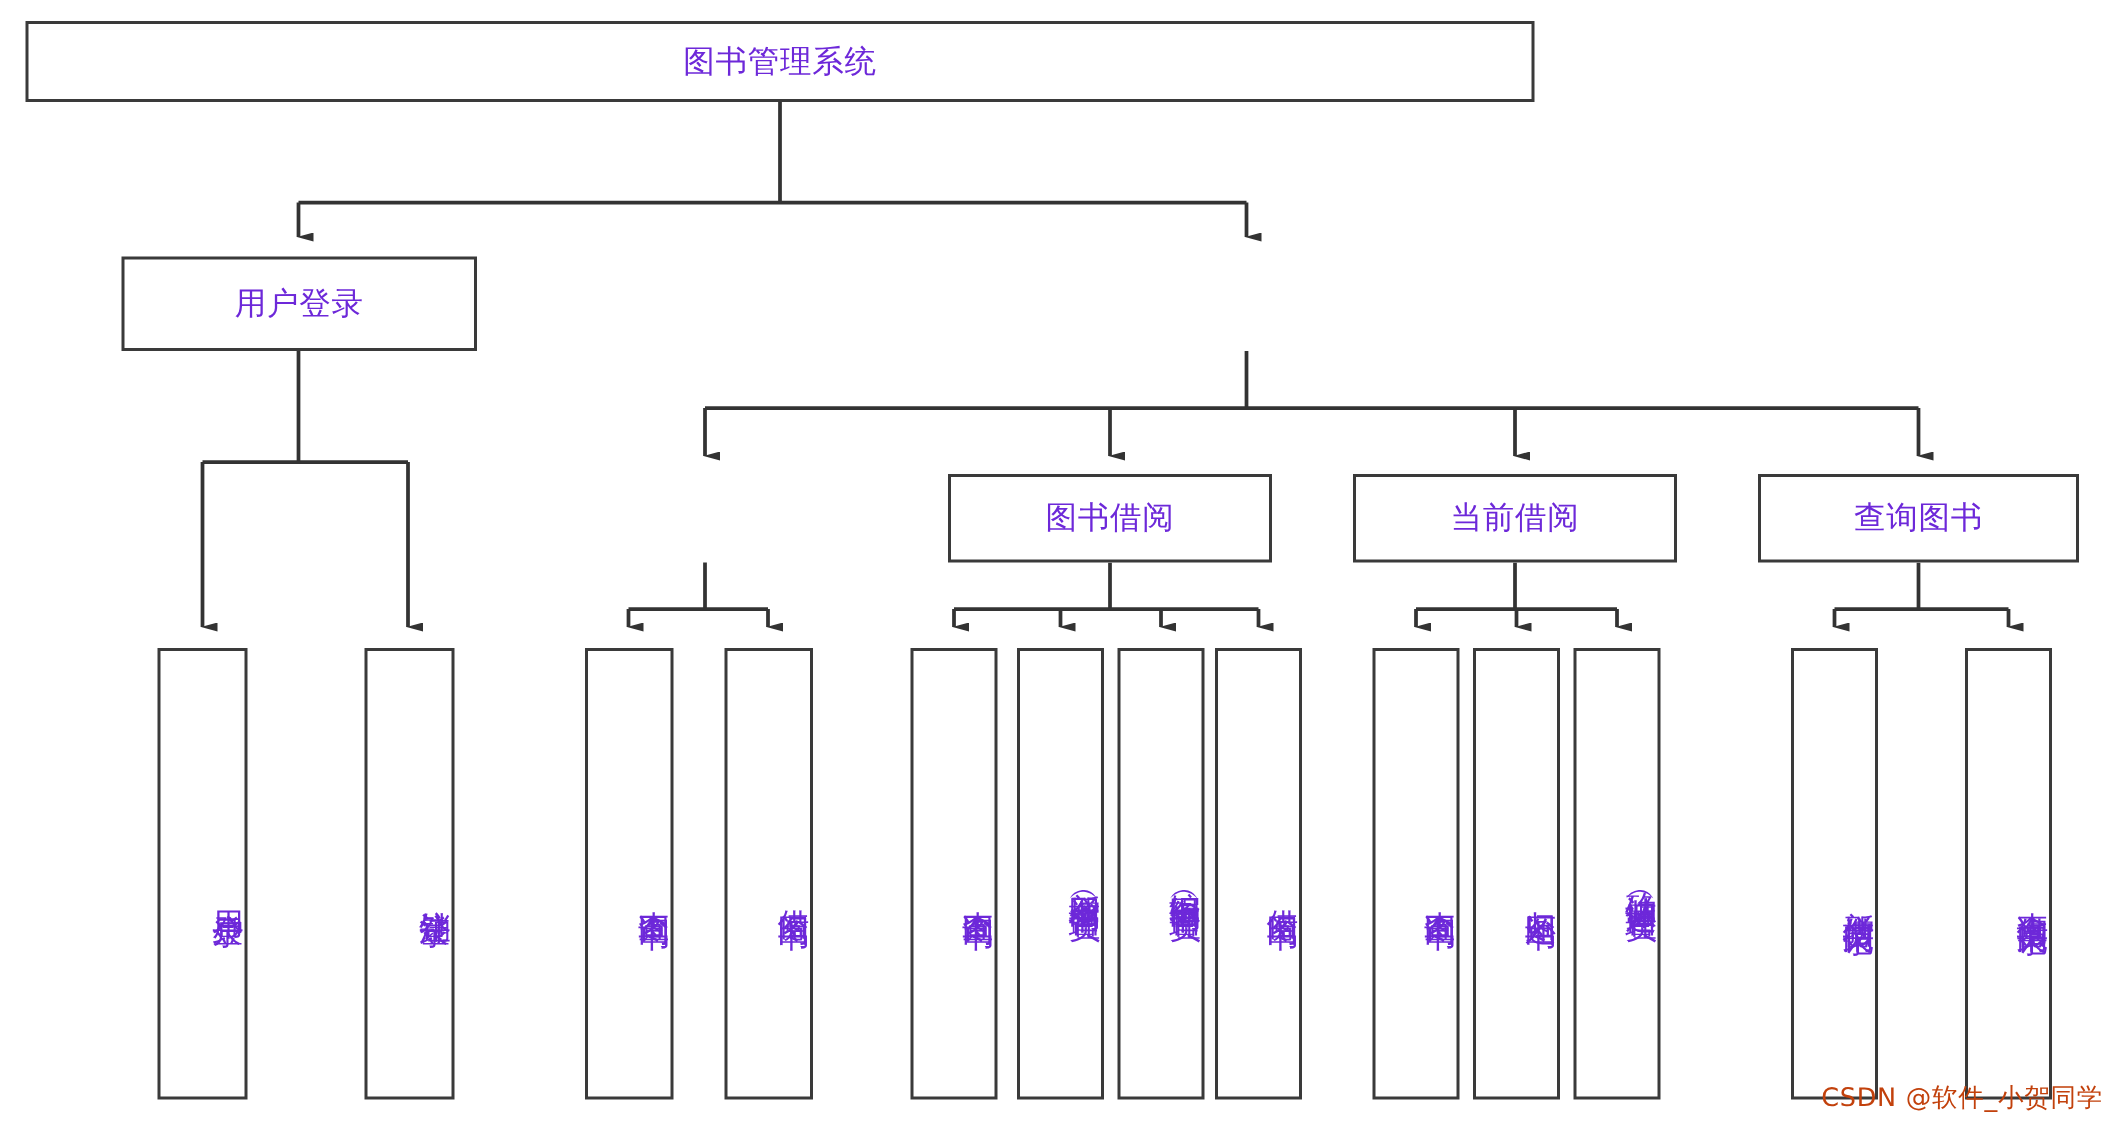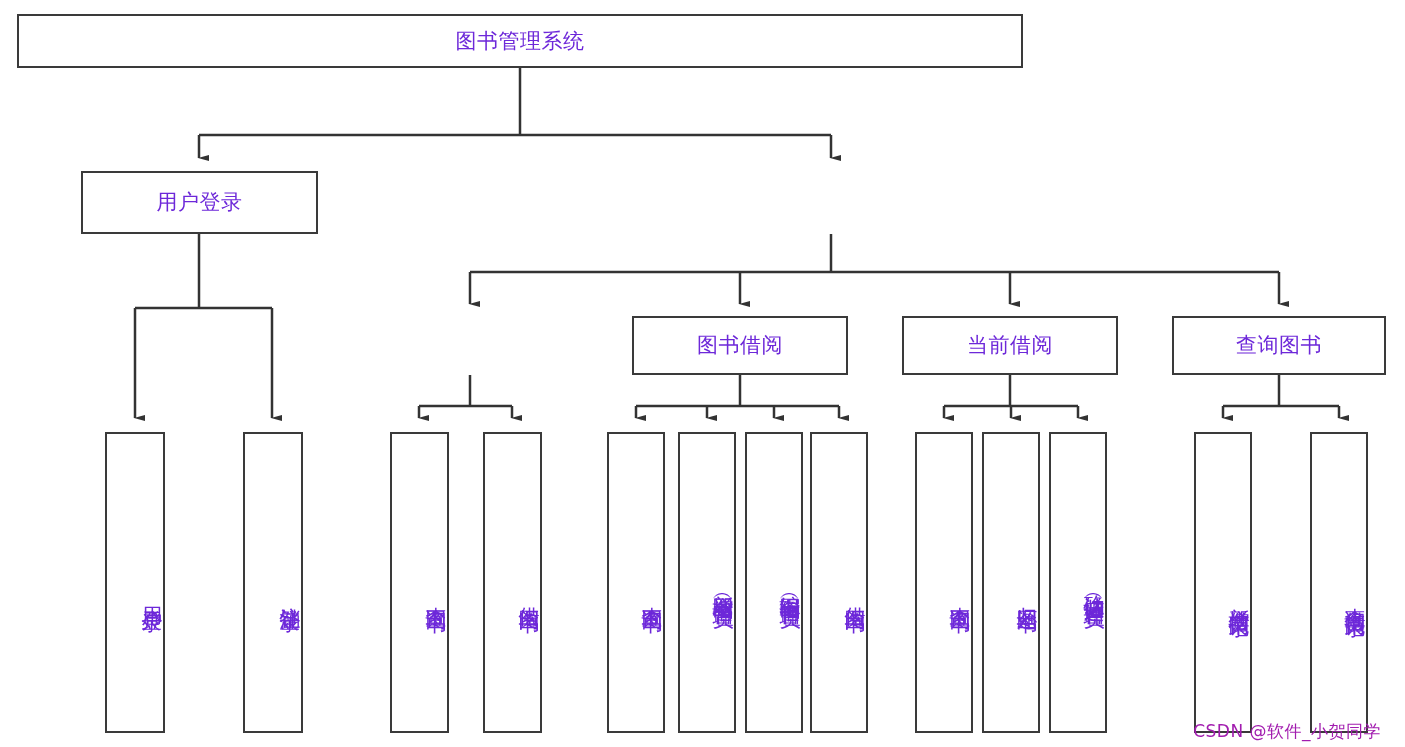--- a/index.html
+++ b/index.html
@@ -50,24 +50,24 @@
   }
   .node-label {
     display: block;
     white-space: pre-line;
   }
   .node.vert .node-label {
     white-space: nowrap;
   }
   #watermark {
     position: absolute;
-    right: 24px;
+    right: 3px;
     bottom: 4px;
     font-size: 17px;
-    color: #a21caf;
+    color: #c2410c;
     letter-spacing: 0.5px;
     user-select: none;
   }
 </style>
 </head>
 <body>
 
 <div id="canvas">
 
   <svg id="wires" viewBox="0 0 1405 747" xmlns="http://www.w3.org/2000/svg">

